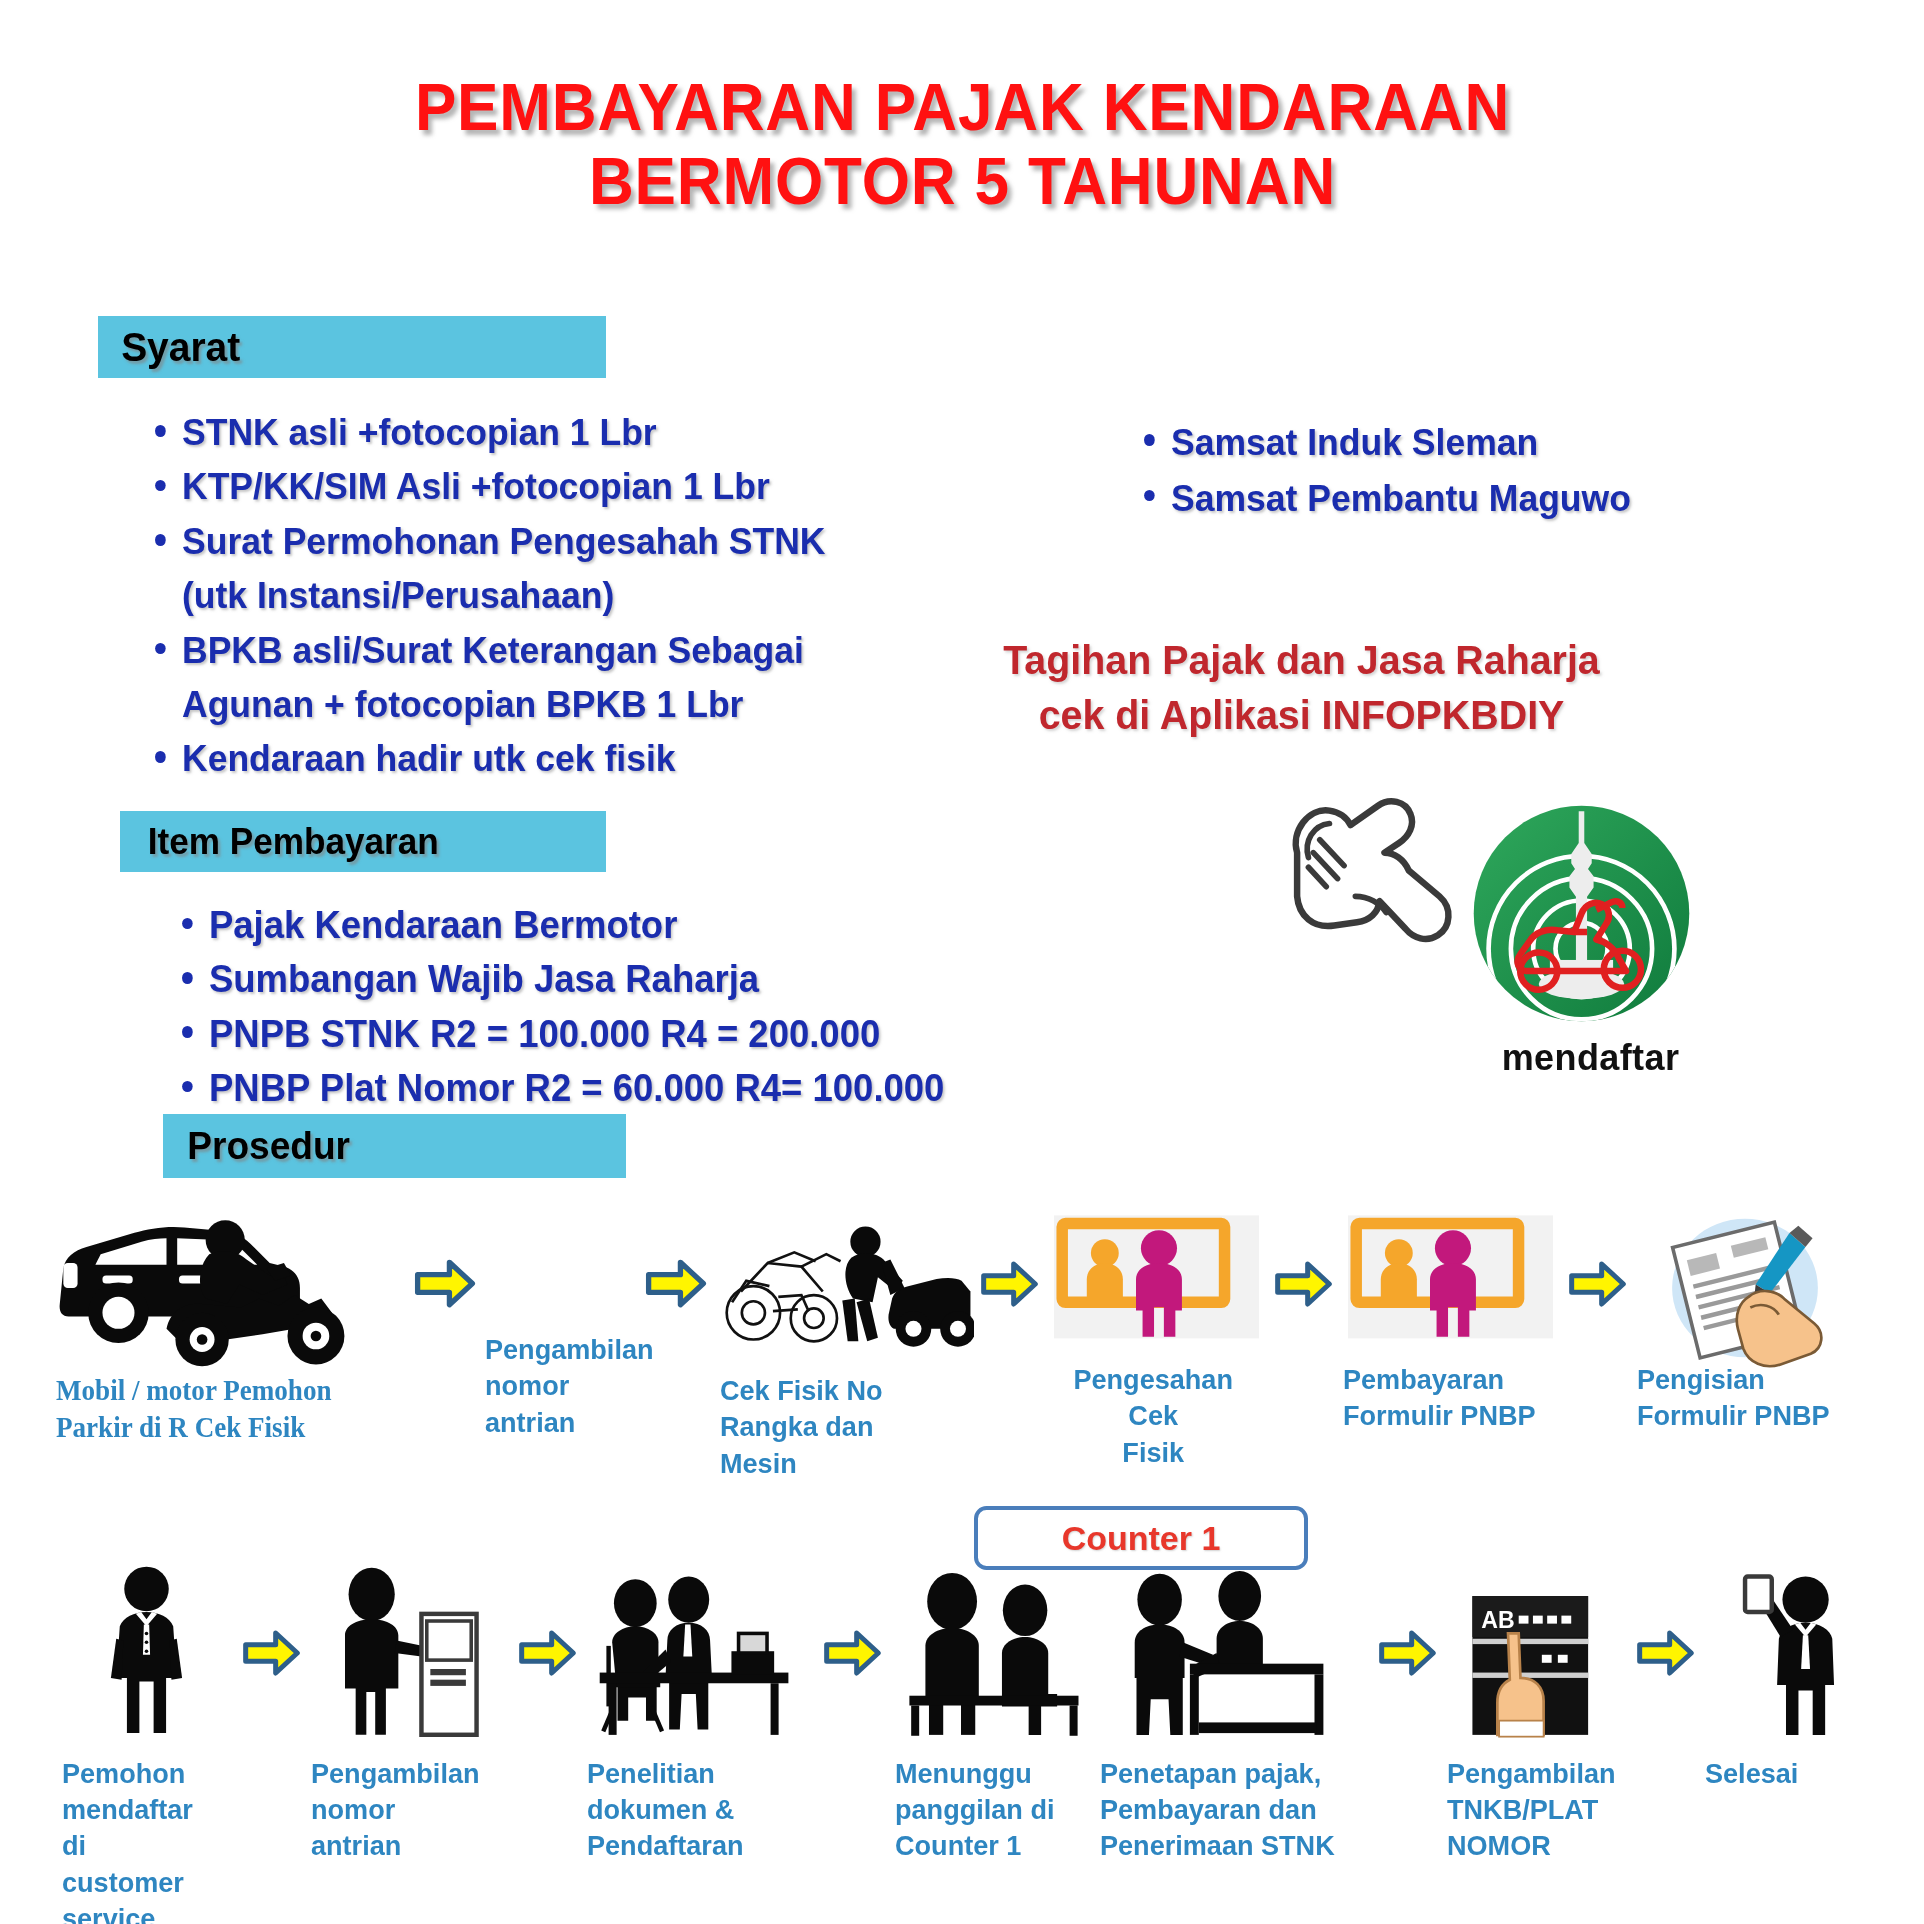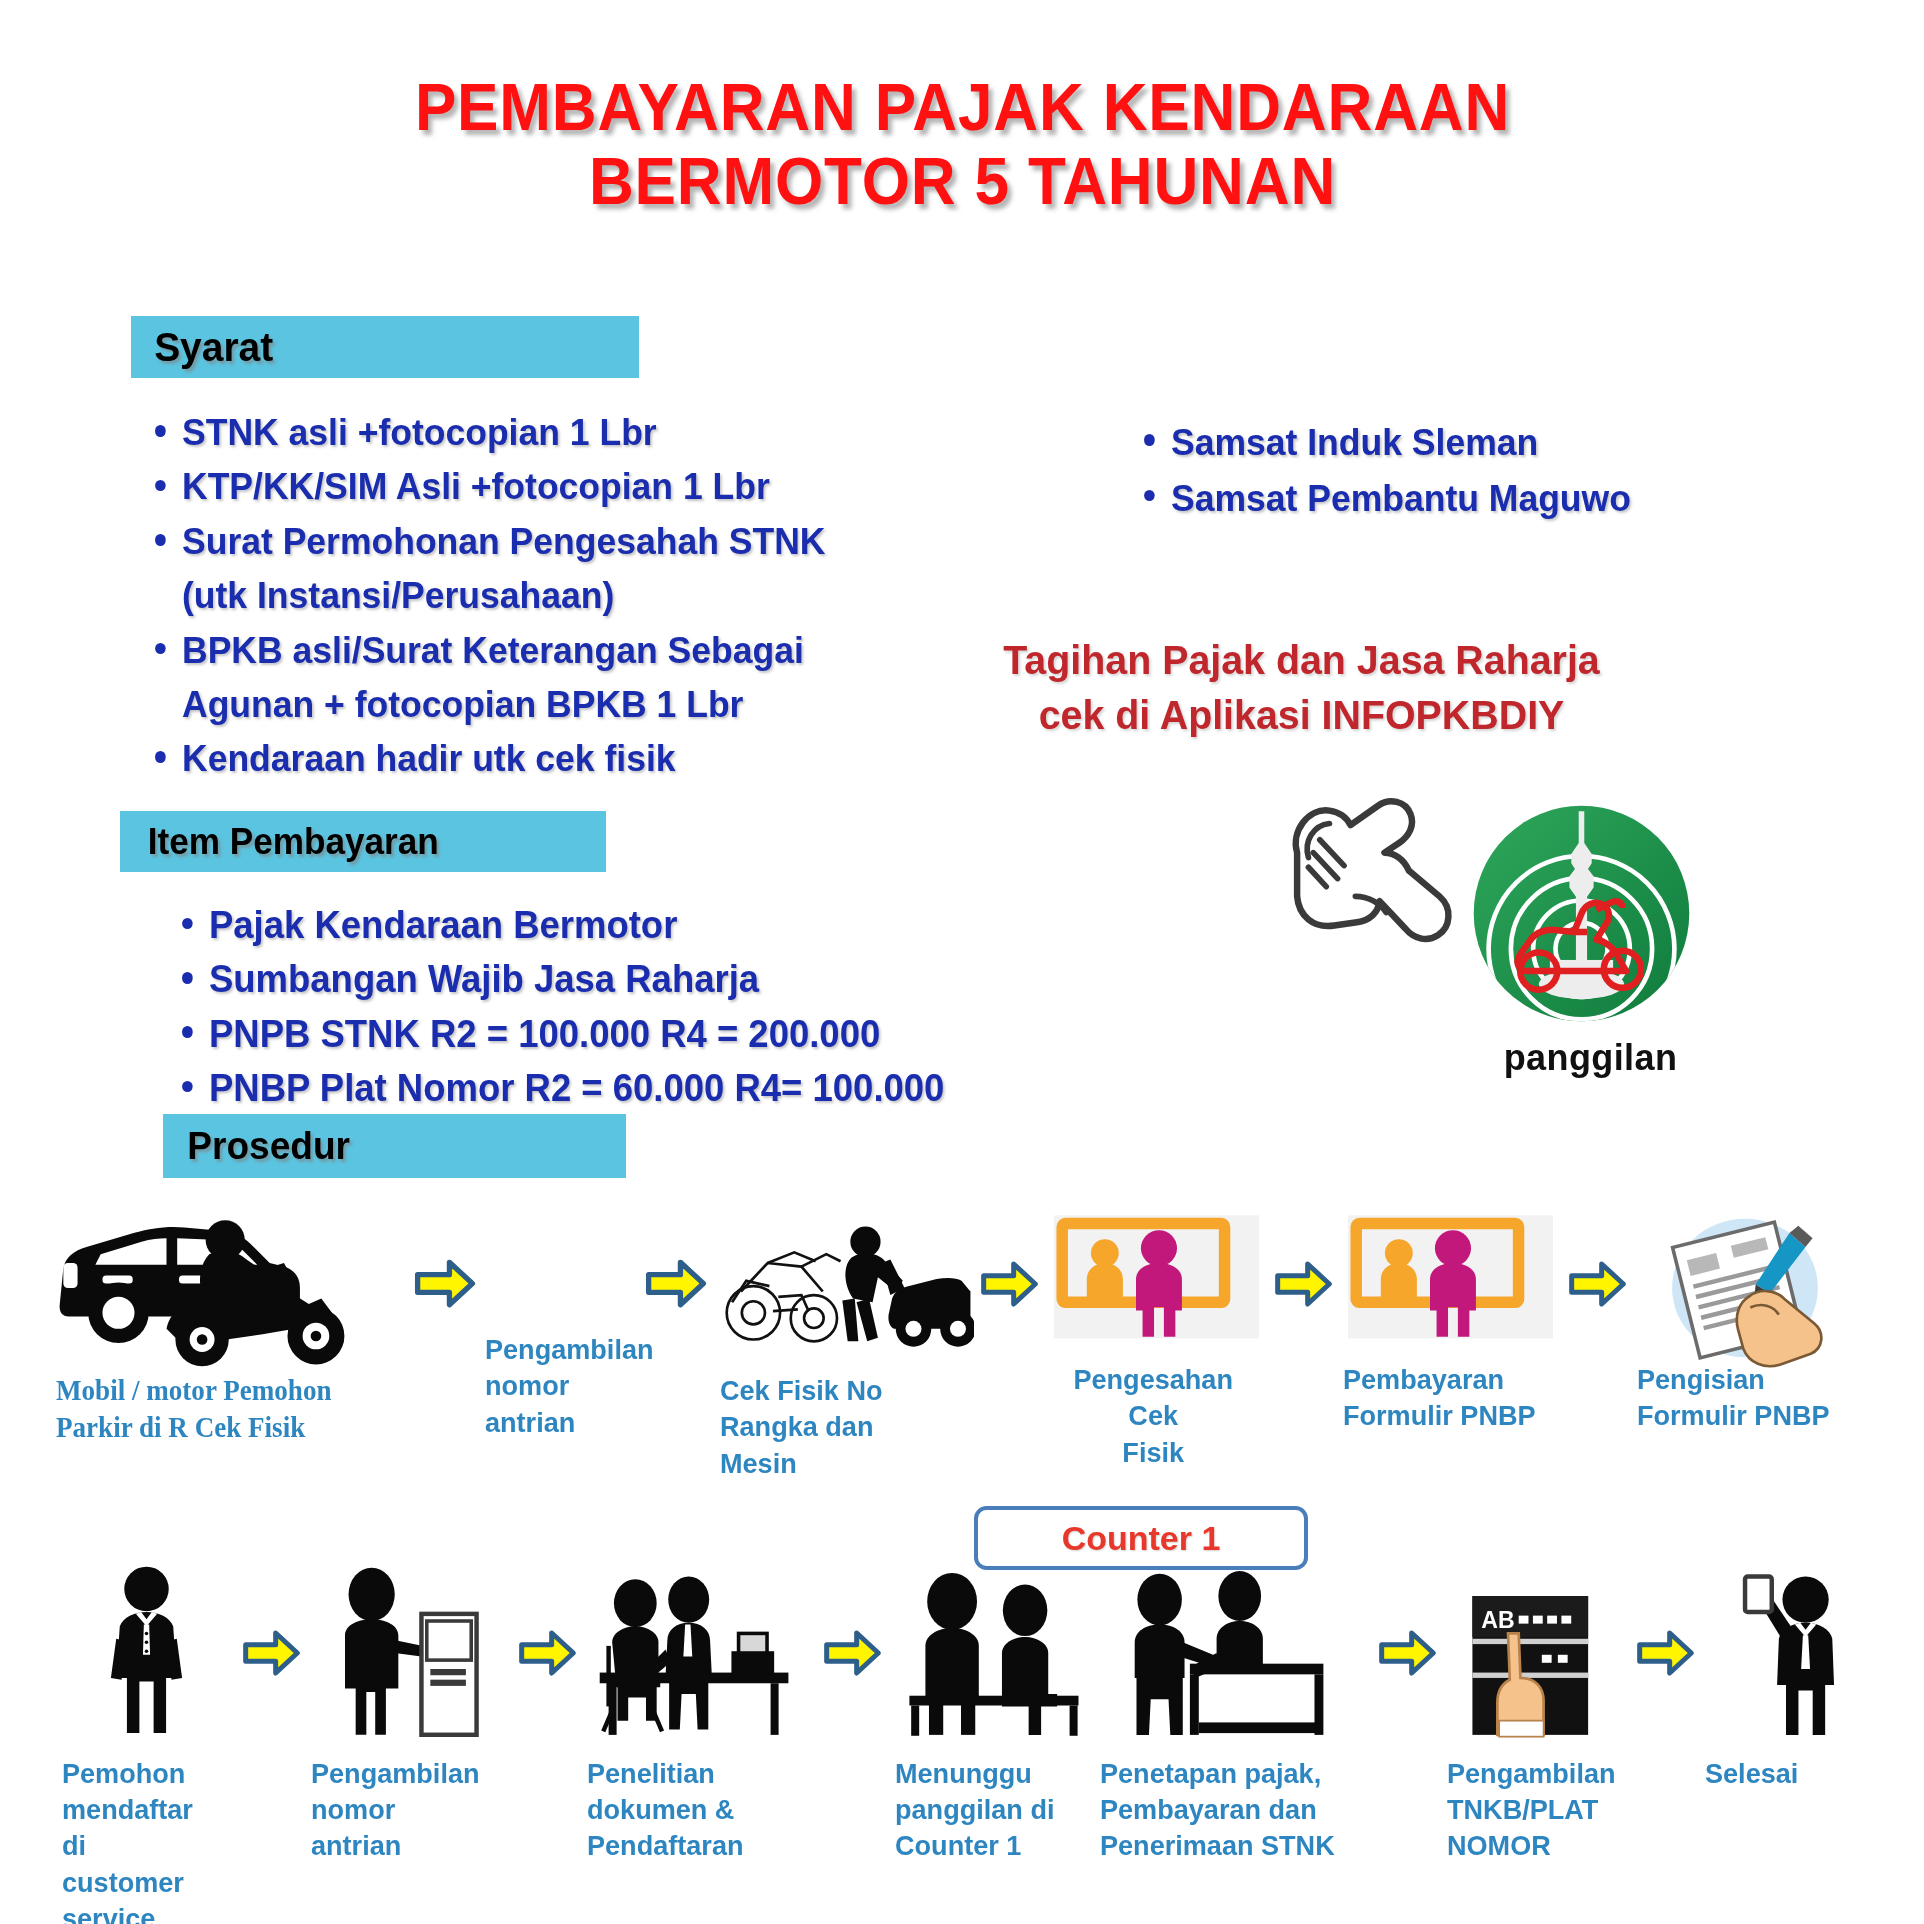--- a/index.html
+++ b/index.html
@@ -123,21 +123,21 @@
 </head>
 <body>
 
 <div class="page">
 
   <div class="title-block">
     <div class="title-line">PEMBAYARAN PAJAK KENDARAAN</div>
     <div class="title-line">BERMOTOR 5 TAHUNAN</div>
   </div>
 
-  <div class="banner" style="left:98px;top:316px;width:508px;height:62px;margin-left:33px;">
+  <div class="banner" style="left:98px;top:316px;width:508px;height:62px;">
     <span class="banner-text" style="font-size:41px;">Syarat</span>
   </div>
 
   <ul class="blue-list" style="left:116px;top:390px;width:784px;font-size:37px;line-height:1.47;">
     <li>
       <span>STNK asli +fotocopian 1 Lbr</span>
     </li>
     <li>
       <span>KTP/KK/SIM Asli +fotocopian 1 Lbr</span>
     </li>
@@ -217,21 +217,21 @@
                  L112 140 L120 120 C124 110, 134 106, 142 110
                  C150 114, 152 124, 146 132 L136 148
                  C146 150, 156 158, 160 168
                  L168 182 Z"></path>
         <circle cx="74" cy="182" r="20"></circle>
         <circle cx="164" cy="180" r="20"></circle>
         <path d="M112 140 L126 140"></path>
         <path d="M136 116 L152 108 C158 105, 164 108, 164 114"></path>
       </g>
     </svg>
-    <div class="logo-caption">panggilan</div>
+    <div class="logo-caption">mendaftar</div>
   </div>
 
   <div class="banner" style="left:120px;top:811px;width:486px;height:61px;">
     <span class="banner-text" style="font-size:37px;">Item Pembayaran</span>
   </div>
 
   <ul class="blue-list" style="left:143px;top:882px;width:855px;font-size:38px;line-height:1.43;">
     <li>
       <span>Pajak Kendaraan Bermotor</span>
     </li>

